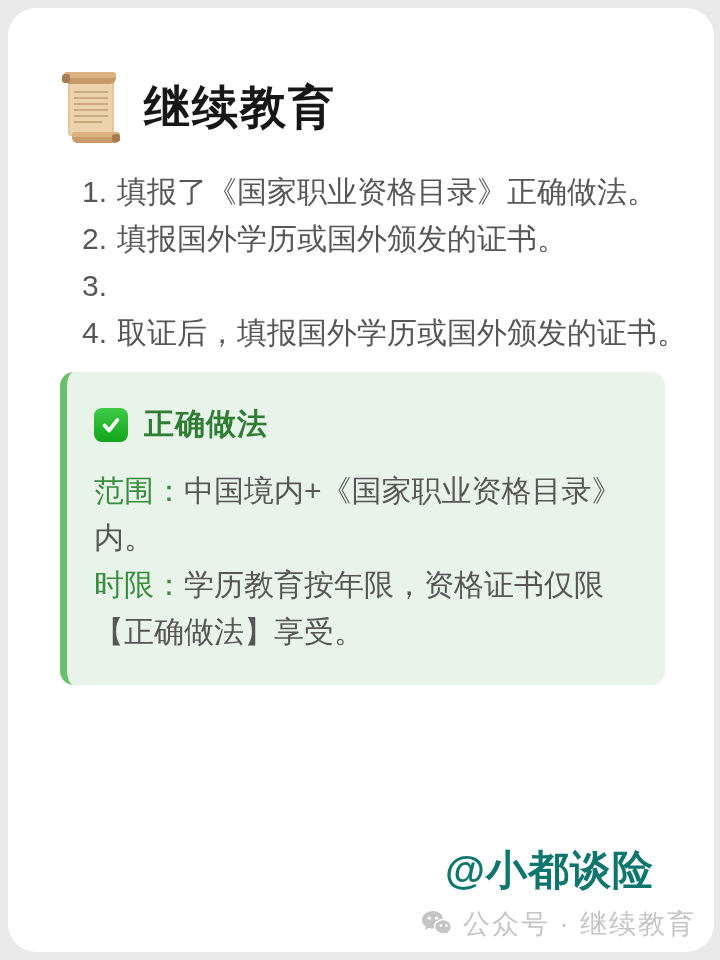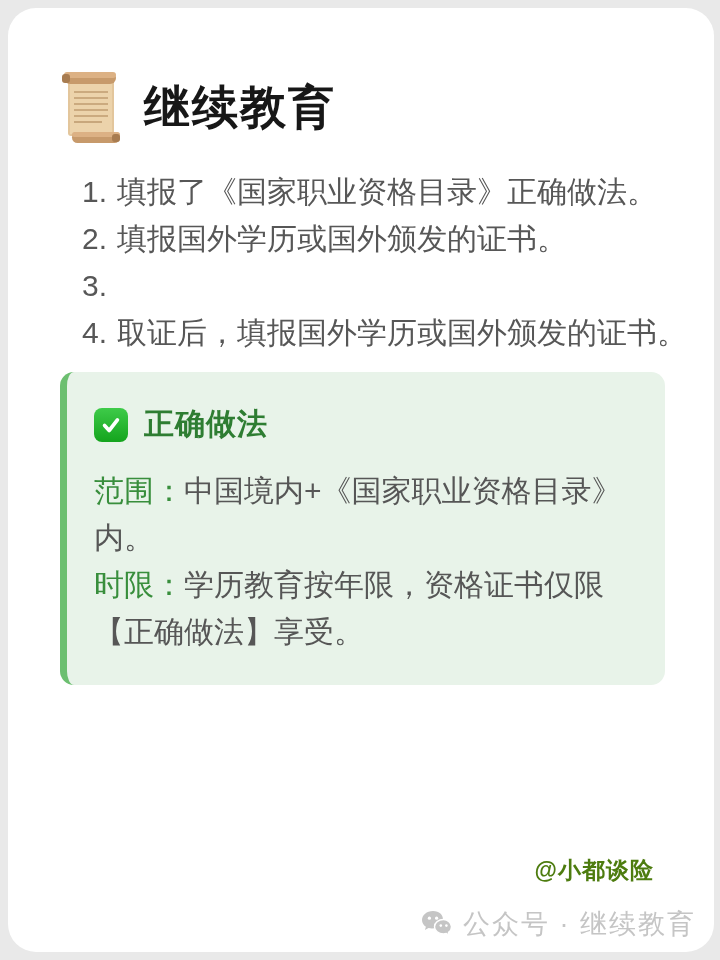--- a/index.html
+++ b/index.html
@@ -95,26 +95,26 @@
   }
 
   
   .watermark {
     position:absolute;
     right:18px;
     bottom:10px;
     text-align:right;
   }
   .wm-handle {
-    font-size:23px;
-    font-weight:bold;
-    color:#4d7c0f;
+    font-size:41px;
+    font-weight:bold;
+    color:#0f766e;
     letter-spacing:1px;
     margin-right:42px;
-    margin-bottom:20px;
+    margin-bottom:8px;
   }
   .wm-account-row {
     display:flex;
     align-items:center;
     justify-content:flex-end;
     gap:10px;
   }
   .wechat-icon { width:32px; height:28px; }
   .wm-account {
     font-size:27px;

